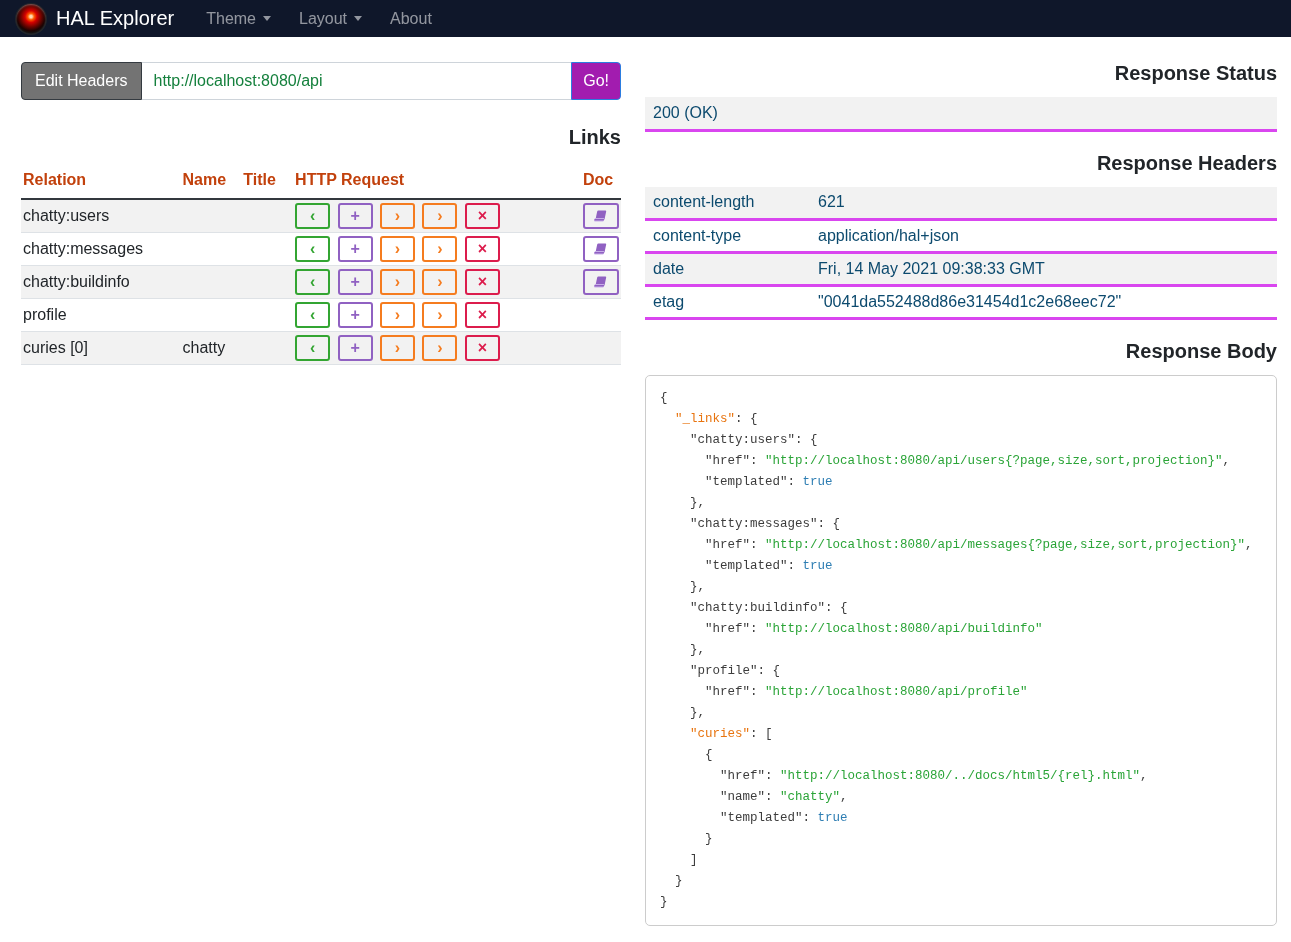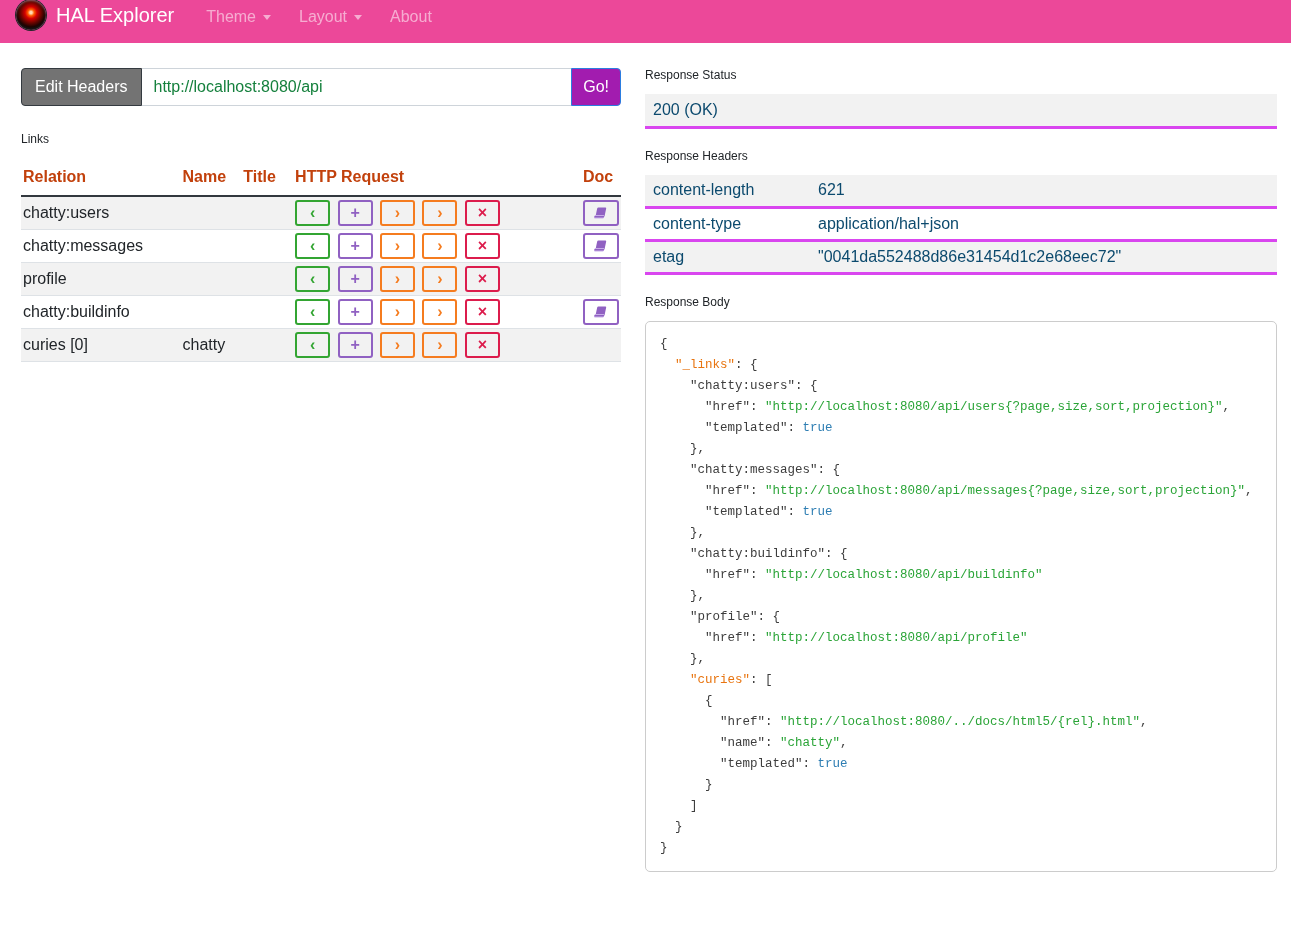--- a/index.html
+++ b/index.html
@@ -6,22 +6,22 @@
   html, body { margin: 0; padding: 0; }
   body {
     width: 1291px; height: 942px; overflow: hidden;
     background: #fff;
     font-family: "Liberation Sans", sans-serif;
     color: #212529; font-size: 16px;
   }
 
   
   .navbar {
-    height: 43px; background: #ec4899;
-    display: flex; align-items: flex-start; padding: 0 16px;
+    height: 37px; background: #0f172a;
+    display: flex; align-items: center; padding: 0 16px;
   }
   .brand {
     display: flex; align-items: center; gap: 10px;
     color: #fff; font-size: 20px; cursor: pointer; margin-right: 18px;
   }
   .hal-eye {
     width: 30px; height: 30px; border-radius: 50%;
     background:
       radial-gradient(circle at 50% 42%, #ffd9b0 0 5%, #ff5a00 14%, #d40000 26%, #6d0400 45%, #1c0302 62%, #141414 72%, #3a3a3a 86%, #777 94%, #4a4a4a 100%);
     box-shadow: inset 0 1px 2px rgba(255,255,255,.35), 0 0 0 1px #23272b;
@@ -54,21 +54,21 @@
     flex: 1; border: 1px solid #ced4da; border-left: none; border-right: none;
     padding: 0 12px; font-size: 16px; color: #15803d; font-family: inherit; outline: none;
   }
   .btn-go {
     background: #a21caf; color: #fff; border: 1px solid #2b7de0;
     border-radius: 0 4px 4px 0; font-size: 16px; padding: 0 11px;
     font-family: inherit; cursor: pointer;
   }
 
   
-  .section-heading { font-size: 12px; font-weight: 400; color: #212529; margin: 0 0 12px 0; }
+  .section-heading { font-size: 20px; font-weight: 700; color: #212529; margin: 0 0 12px 0; text-align: right; }
   .left-col .section-heading { margin-top: 26px; }
   .right-col .section-heading { margin-top: 0; }
   .mt20 { margin-top: 20px !important; }
 
   
   table { border-collapse: collapse; }
   .links-table { width: 600px; margin-top: 16px; }
   .links-table th {
     text-align: left; font-weight: 700; font-size: 16px; color: #c2410c;
     padding: 6px 2px 9px 2px; border-bottom: 2px solid #32383e;
@@ -222,43 +222,20 @@
                   <g transform="skewX(-12) translate(3,0)">
                     <rect x="1.5" y="0.5" width="9" height="9.5" rx="1" fill="#9061c2"></rect>
                     <rect x="0.5" y="8" width="9.5" height="3.5" rx="0.8" fill="#c7aee8"></rect>
                     <rect x="0.5" y="9" width="9.5" height="1.6" fill="#9061c2"></rect>
                   </g>
                 </svg>
               </button>
           </td>
         </tr>
         <tr>
-          <td>profile</td>
-          <td></td>
-          <td></td>
-          <td>
-            <button class="hb hb-get">
-                <span>‹</span>
-              </button>
-            <button class="hb hb-post">
-                <span>+</span>
-              </button>
-            <button class="hb hb-put">
-                <span>›</span>
-              </button>
-            <button class="hb hb-patch">
-                <span>›</span>
-              </button>
-            <button class="hb hb-delete">
-                <span>×</span>
-              </button>
-          </td>
-          <td></td>
-        </tr>
-        <tr>
           <td>chatty:buildinfo</td>
           <td></td>
           <td></td>
           <td>
             <button class="hb hb-get">
                 <span>‹</span>
               </button>
             <button class="hb hb-post">
                 <span>+</span>
               </button>
@@ -278,20 +255,43 @@
                   <g transform="skewX(-12) translate(3,0)">
                     <rect x="1.5" y="0.5" width="9" height="9.5" rx="1" fill="#9061c2"></rect>
                     <rect x="0.5" y="8" width="9.5" height="3.5" rx="0.8" fill="#c7aee8"></rect>
                     <rect x="0.5" y="9" width="9.5" height="1.6" fill="#9061c2"></rect>
                   </g>
                 </svg>
               </button>
           </td>
         </tr>
         <tr>
+          <td>profile</td>
+          <td></td>
+          <td></td>
+          <td>
+            <button class="hb hb-get">
+                <span>‹</span>
+              </button>
+            <button class="hb hb-post">
+                <span>+</span>
+              </button>
+            <button class="hb hb-put">
+                <span>›</span>
+              </button>
+            <button class="hb hb-patch">
+                <span>›</span>
+              </button>
+            <button class="hb hb-delete">
+                <span>×</span>
+              </button>
+          </td>
+          <td></td>
+        </tr>
+        <tr>
           <td>curies [0]</td>
           <td>chatty</td>
           <td></td>
           <td>
             <button class="hb hb-get">
                 <span>‹</span>
               </button>
             <button class="hb hb-post">
                 <span>+</span>
               </button>
@@ -327,20 +327,24 @@
       <tbody>
         <tr>
           <td class="hk">content-length</td>
           <td>621</td>
         </tr>
         <tr>
           <td class="hk">content-type</td>
           <td>application/hal+json</td>
         </tr>
         <tr>
+          <td class="hk">date</td>
+          <td>Fri, 14 May 2021 09:38:33 GMT</td>
+        </tr>
+        <tr>
           <td class="hk">etag</td>
           <td>"0041da552488d86e31454d1c2e68eec72"</td>
         </tr>
       </tbody>
     </table>
 
     <h2 class="section-heading mt20">Response Body</h2>
     <div class="body-box" id="json-body"><div><span class="tok-p">{</span></div><div><span class="tok-p">  </span><span class="tok-o">"_links"</span><span class="tok-p">: {</span></div><div><span class="tok-p">    "chatty:users": {</span></div><div><span class="tok-p">      "href": </span><span class="tok-s">"http://localhost:8080/api/users{?page,size,sort,projection}"</span><span class="tok-p">,</span></div><div><span class="tok-p">      "templated": </span><span class="tok-b">true</span></div><div><span class="tok-p">    },</span></div><div><span class="tok-p">    "chatty:messages": {</span></div><div><span class="tok-p">      "href": </span><span class="tok-s">"http://localhost:8080/api/messages{?page,size,sort,projection}"</span><span class="tok-p">,</span></div><div><span class="tok-p">      "templated": </span><span class="tok-b">true</span></div><div><span class="tok-p">    },</span></div><div><span class="tok-p">    "chatty:buildinfo": {</span></div><div><span class="tok-p">      "href": </span><span class="tok-s">"http://localhost:8080/api/buildinfo"</span></div><div><span class="tok-p">    },</span></div><div><span class="tok-p">    "profile": {</span></div><div><span class="tok-p">      "href": </span><span class="tok-s">"http://localhost:8080/api/profile"</span></div><div><span class="tok-p">    },</span></div><div><span class="tok-p">    </span><span class="tok-o">"curies"</span><span class="tok-p">: [</span></div><div><span class="tok-p">      {</span></div><div><span class="tok-p">        "href": </span><span class="tok-s">"http://localhost:8080/../docs/html5/{rel}.html"</span><span class="tok-p">,</span></div><div><span class="tok-p">        "name": </span><span class="tok-s">"chatty"</span><span class="tok-p">,</span></div><div><span class="tok-p">        "templated": </span><span class="tok-b">true</span></div><div><span class="tok-p">      }</span></div><div><span class="tok-p">    ]</span></div><div><span class="tok-p">  }</span></div><div><span class="tok-p">}</span></div></div>
 
   </div>

